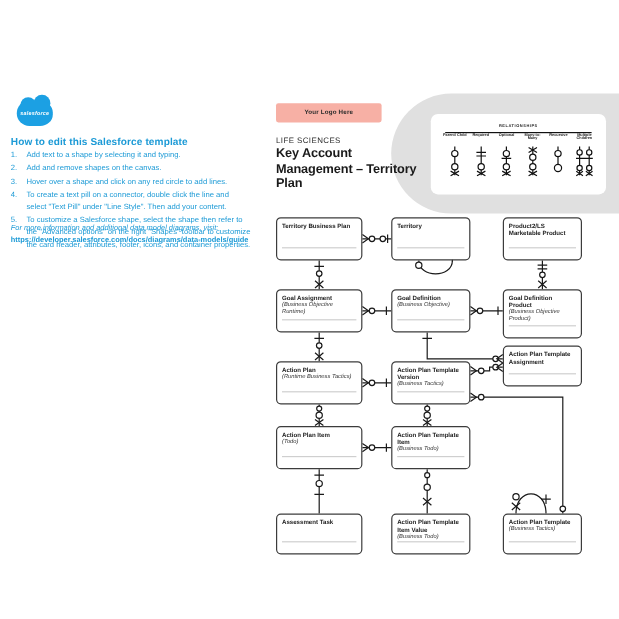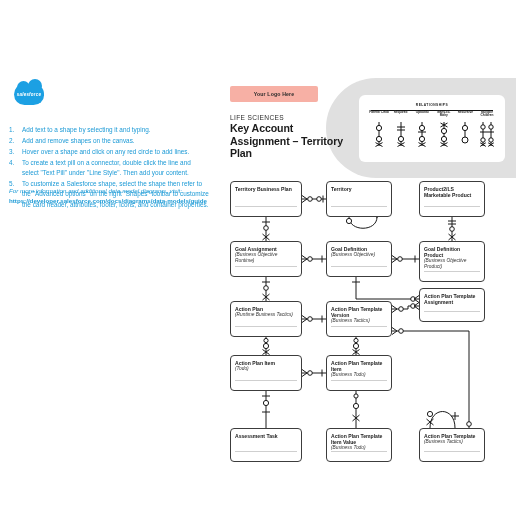--- a/index.html
+++ b/index.html
@@ -154,20 +154,21 @@
 
 <div id="left-panel">
 
   <div id="sf-logo">
     <div class="bump1"></div>
     <div class="bump2"></div>
     <div class="cloud"></div>
     <div class="wordmark">salesforce</div>
   </div>
 
+  <div id="howto-title" style="color: rgb(28, 154, 214);">How to edit this Salesforce template</div>
 
   <ul id="howto-list" style="color: rgb(28, 154, 214);">
     <li>
       <span class="num">1.</span>
       <span class="cont">Add text to a shape by selecting it and typing.</span>
     </li>
     <li>
       <span class="num">2.</span>
       <span class="cont">Add and remove shapes on the canvas.</span>
     </li>
@@ -267,21 +268,21 @@
         </svg>
       </div>
 
     </div>
   </div>
 
   <div id="logo-pill" style="background: rgb(247, 176, 165);">
     <span>Your Logo Here</span>
   </div>
   <div id="eyebrow">LIFE SCIENCES</div>
-  <div id="main-title">Key Account Assignment – Territory Plan</div>
+  <div id="main-title">Key Account Management – Territory Plan</div>
 
   <svg id="wires" viewBox="0 0 300 516">
     <g stroke="#1a1a1a" stroke-width="1" fill="none">
 
       <line x1="86" y1="199" x2="110" y2="199"></line>
       <path d="M86 195.5 L91 199 L86 202.5" stroke-width="1"></path>
       <circle cx="94" cy="199" r="2.3" fill="#fff"></circle>
       <circle cx="103" cy="199" r="2.3" fill="#fff"></circle>
       <line x1="107" y1="195.5" x2="107" y2="202.5"></line>
 

